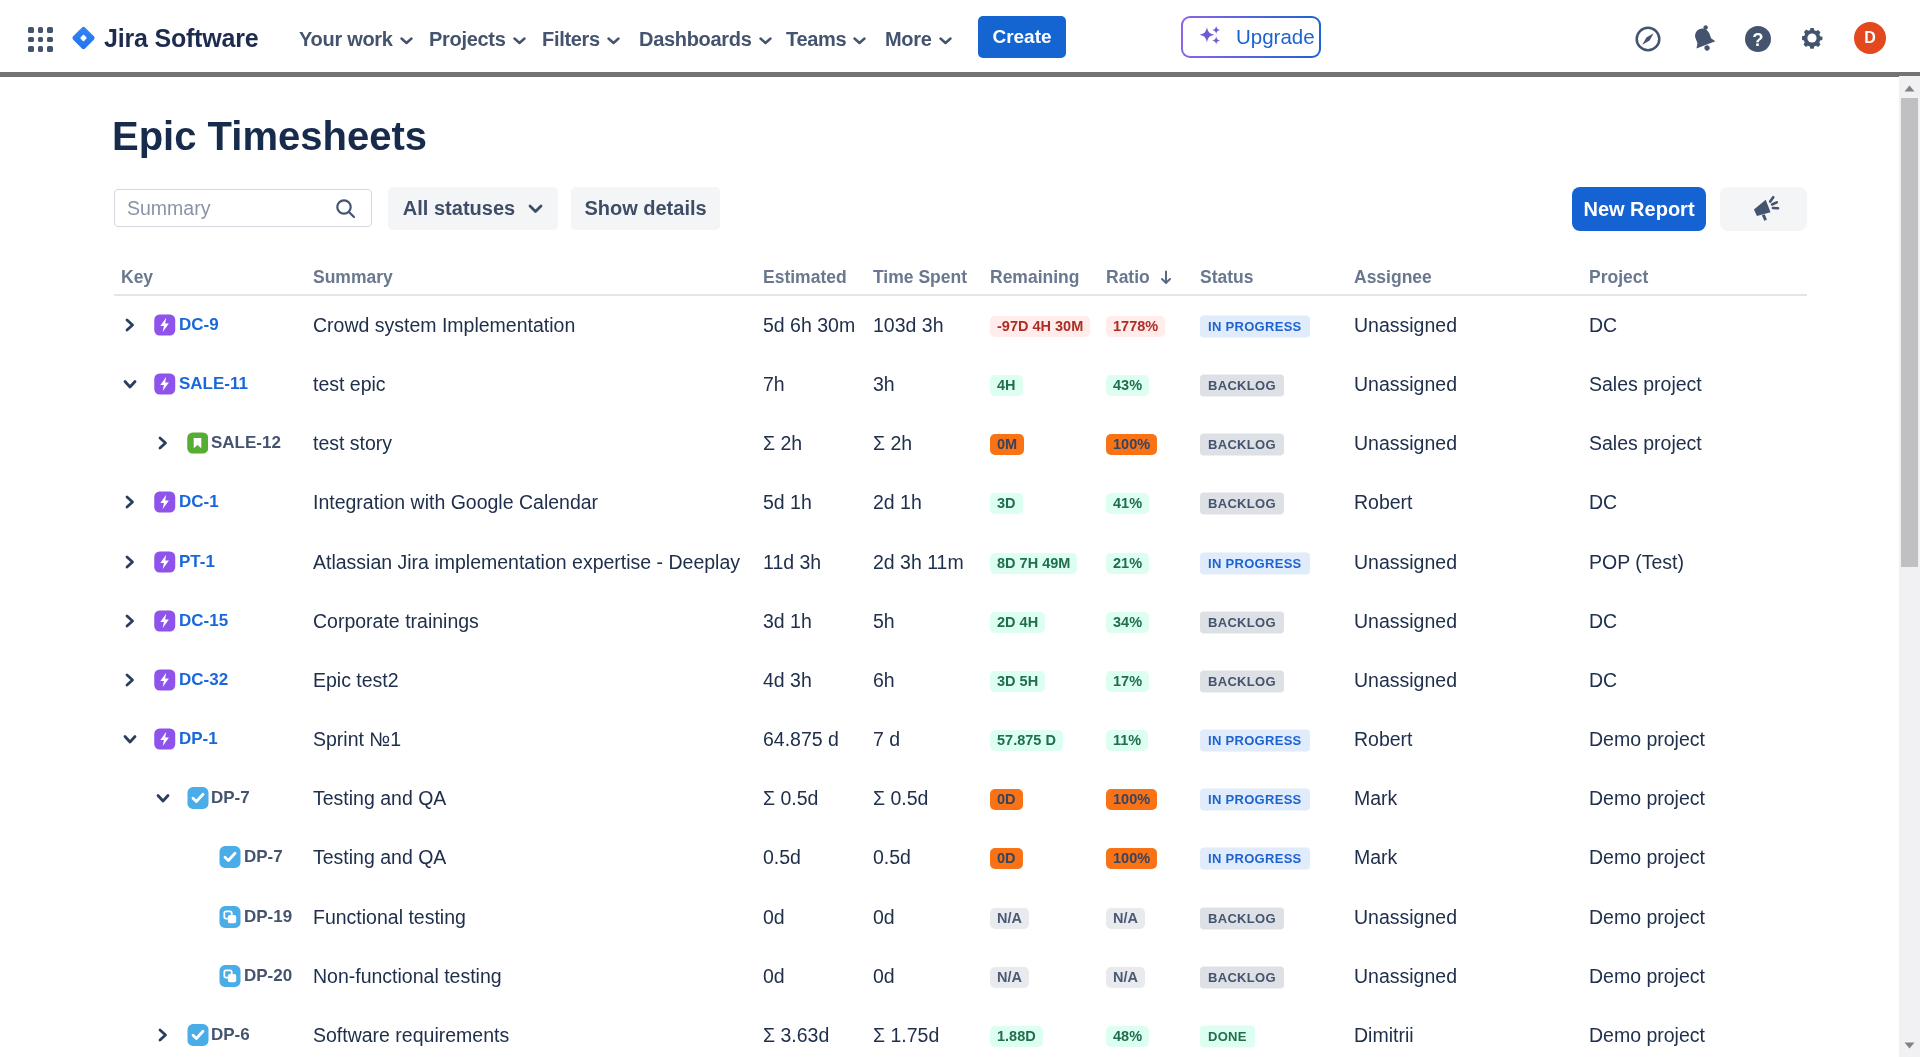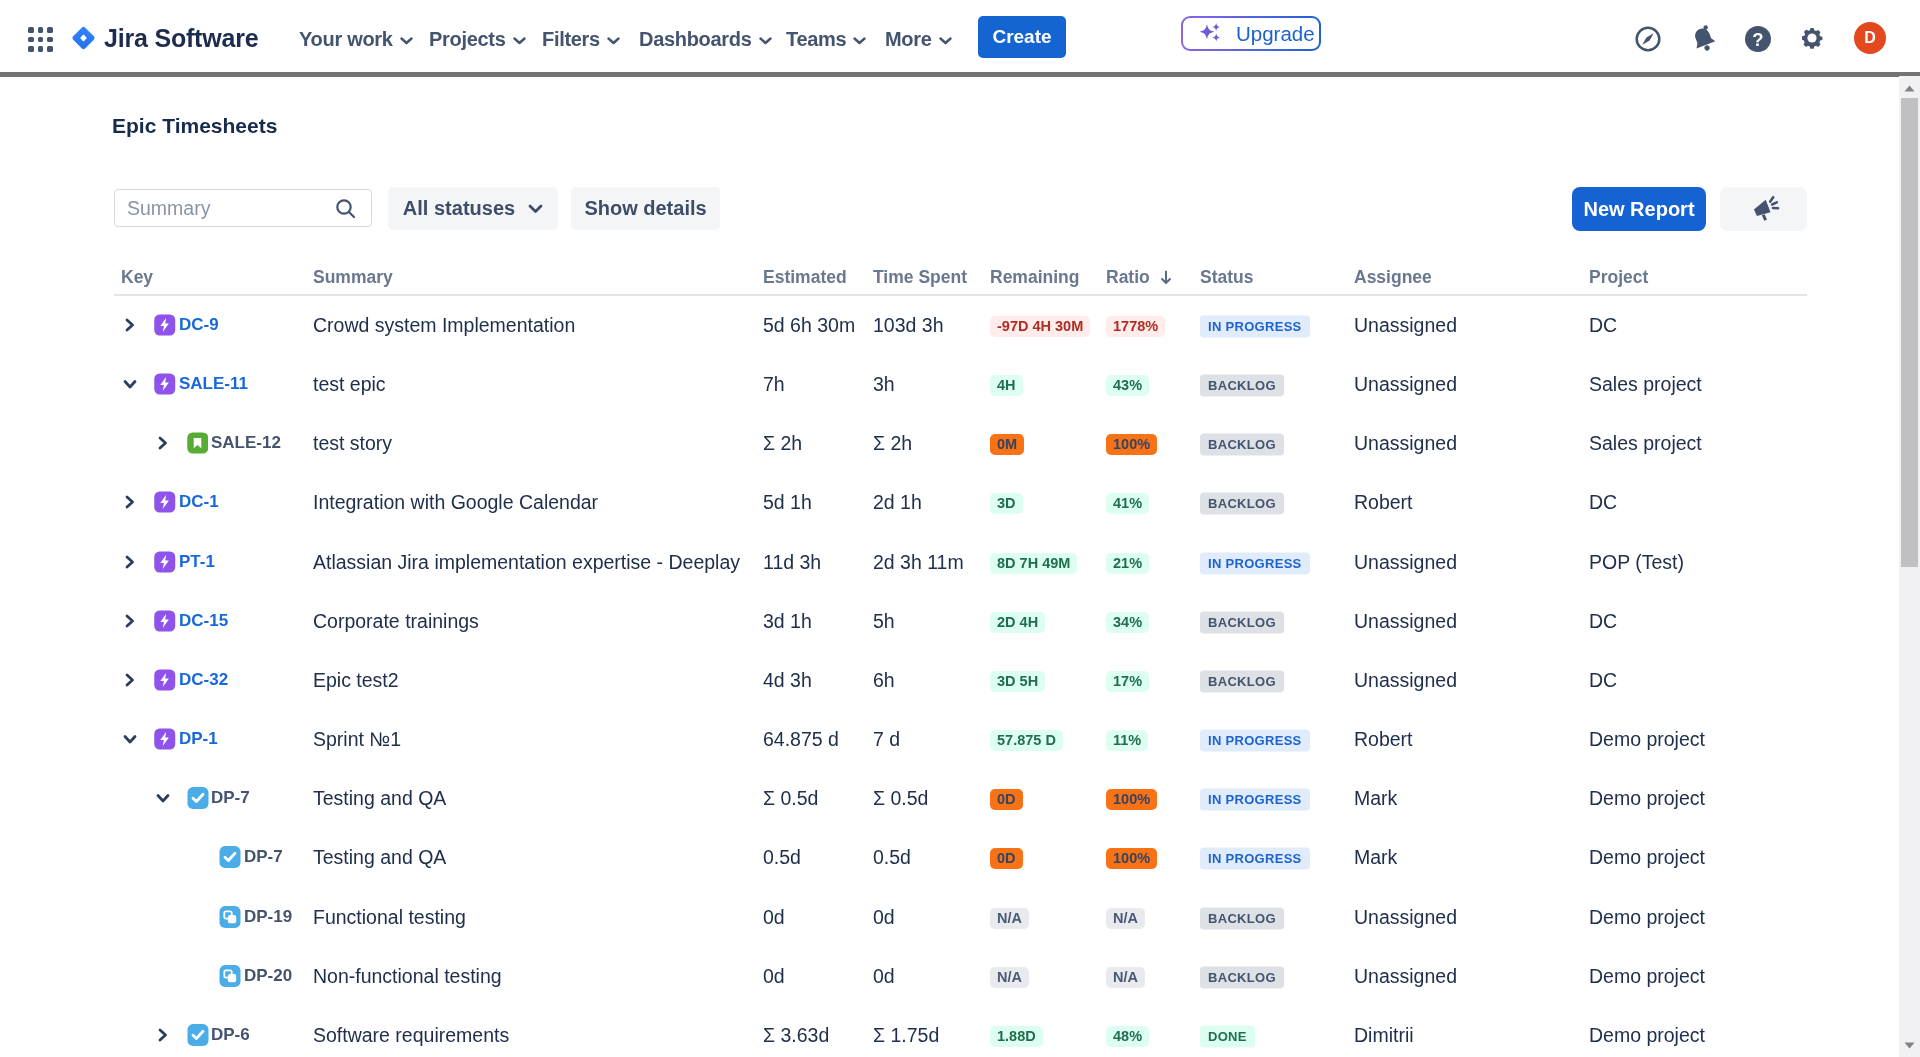--- a/index.html
+++ b/index.html
@@ -16,35 +16,35 @@
 .grid-icon b { background:#44546F; border-radius:1.6px; }
 .jlogo { position:absolute; left:71px; top:25px; width:25px; height:26px; }
 .jname { position:absolute; left:104px; top:24px; font-size:25px; font-weight:700;
   color:#1D2B4E; letter-spacing:-0.2px; }
 .nitem { position:absolute; top:28px; height:24px; font-size:20px; font-weight:600;
   color:#44546F; white-space:nowrap; letter-spacing:-0.3px; }
 .nitem svg { margin-left:7px; vertical-align:1px; }
 .btn-create { position:absolute; left:978px; top:16px; width:88px; height:42px;
   background:#1465D2; border-radius:5px; color:#fff; font-size:19px; font-weight:700;
   display:flex; align-items:center; justify-content:center; }
-.btn-upgrade { position:absolute; left:1181px; top:16px; width:140px; height:35px;
+.btn-upgrade { position:absolute; left:1181px; top:16px; width:140px; height:42px;
   border-radius:9px; border:2px solid transparent;
   background:linear-gradient(#fff,#fff) padding-box, linear-gradient(90deg,#8B66E8,#1D63D0) border-box;
   display:flex; align-items:center; justify-content:flex-start; gap:10px; padding-left:13px;
   color:#1D63D0; font-size:20.5px; }
 .searchbox { position:absolute; left:1345px; top:17px; width:272px; height:42px;
   border:1.5px solid #C1C7D0; border-radius:7px; display:flex; align-items:center; }
 .searchbox .ph { color:#7C8698; font-size:20px; margin-left:12px; }
 .nav-ic { position:absolute; top:25px; }
 .avatar { position:absolute; left:1854px; top:22px; width:32px; height:32px; border-radius:50%;
   background:#E3481F; color:#fff; font-size:16px; font-weight:700;
   display:flex; align-items:center; justify-content:center; }
 
 
-.title { position:absolute; left:112px; top:114px; font-size:21px; font-weight:700;
+.title { position:absolute; left:112px; top:114px; font-size:40px; font-weight:700;
   color:#172B4D; }
 .inp { position:absolute; left:114px; top:189px; width:258px; height:38px;
   border:1.5px solid #D5D9DF; border-radius:4px; display:flex; align-items:center; }
 .inp .ph { color:#8A94A6; font-size:19.5px; margin-left:12px; flex:1; }
 .inp svg { margin-right:14px; }
 .gbtn { position:absolute; top:187px; height:43px; background:#F4F5F7; border-radius:5px;
   color:#3E4D67; font-size:20px; font-weight:700; display:flex; align-items:center;
   justify-content:center; }
 .btn-newreport { position:absolute; left:1572px; top:187px; width:134px; height:44px;
   background:#1563D2; border-radius:8px; color:#fff; font-size:20px; font-weight:700;

